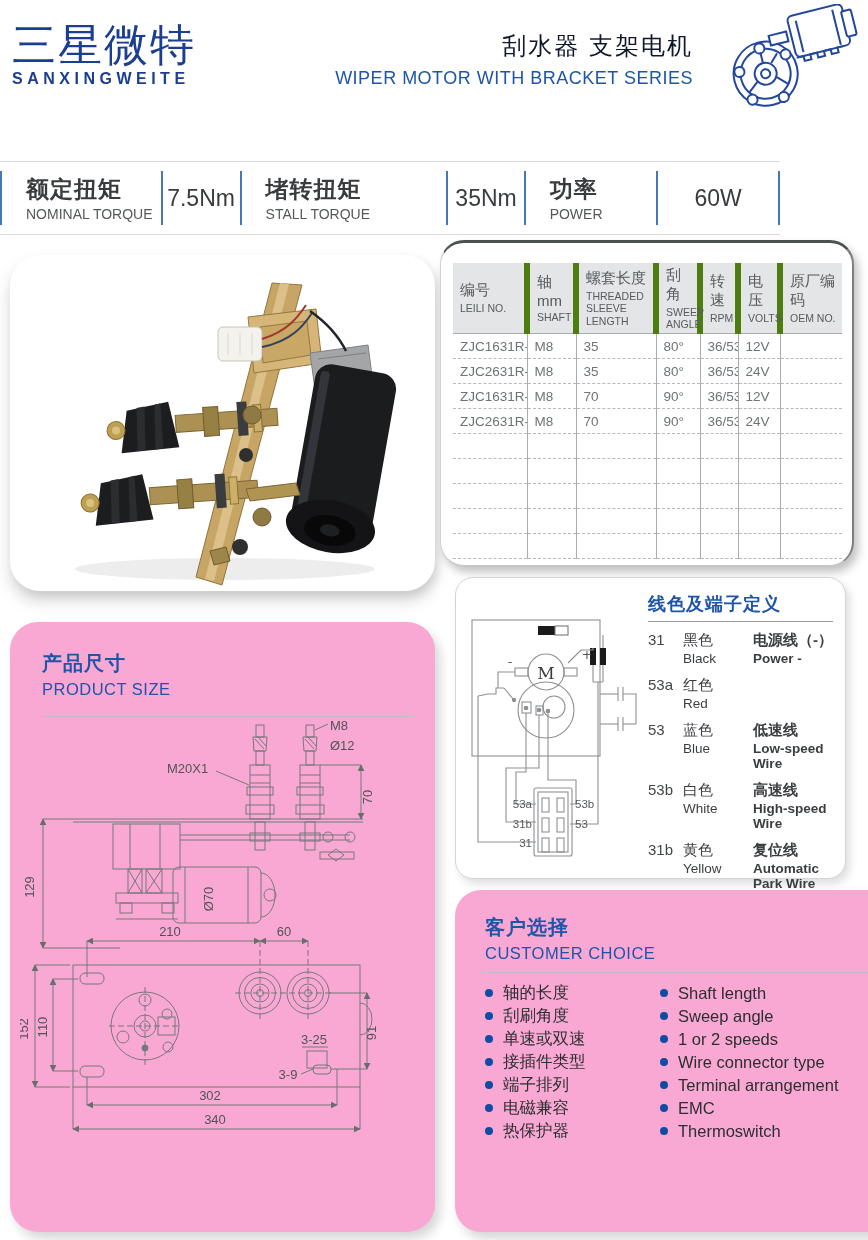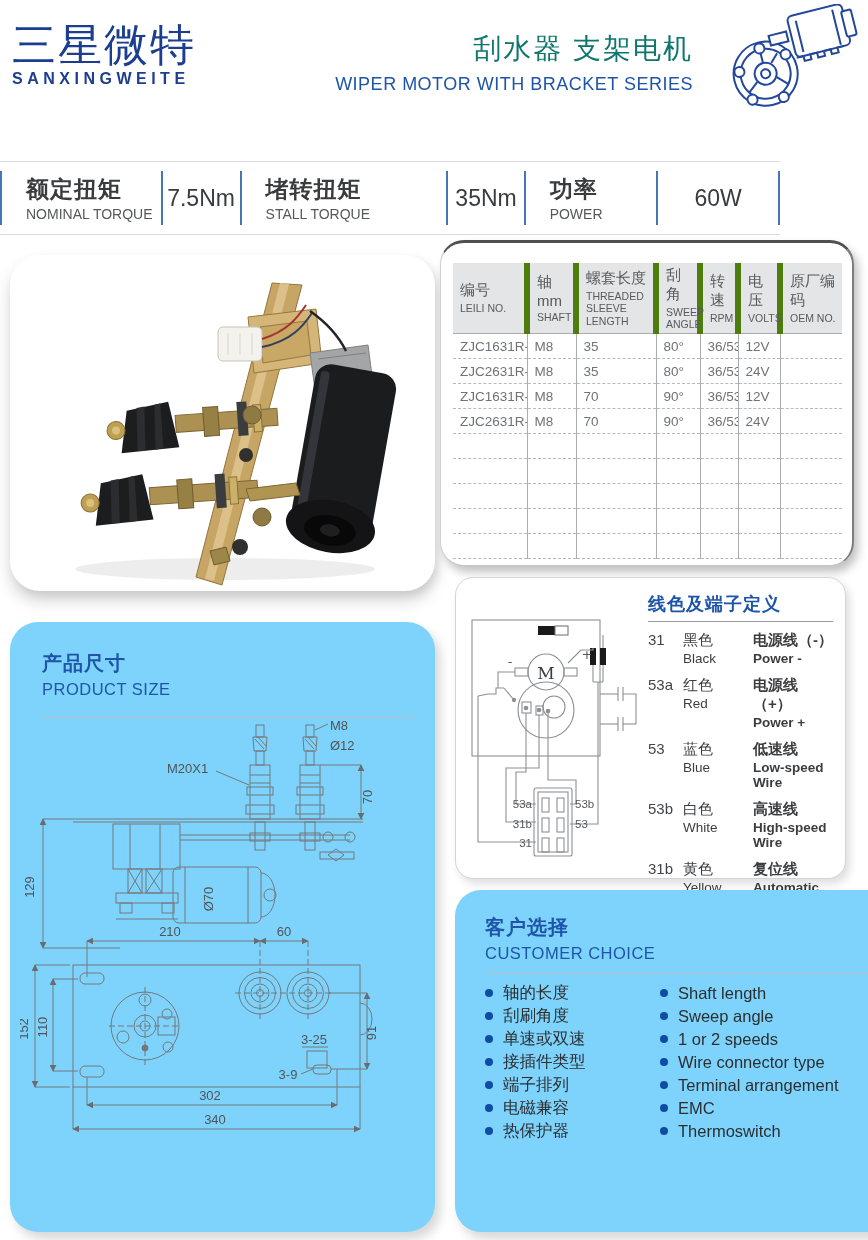--- a/index.html
+++ b/index.html
@@ -5,21 +5,21 @@
   html,body{margin:0;padding:0;background:#fff;}
   #page{position:relative;width:868px;height:1240px;background:#ffffff;overflow:hidden;
         font-family:"Liberation Sans","DejaVu Sans",sans-serif;color:#3a3d3f;}
   .abs{position:absolute;}
 
   
   #logo{left:12px;top:22px;}
   #logo .cn{font-size:44px;font-weight:normal;color:#1c3e90;letter-spacing:2px;line-height:1.05;}
   #logo .en{font-size:16px;font-weight:600;color:#1c3e90;letter-spacing:4.5px;margin-top:2px;}
   #title-block{right:175px;top:30px;text-align:right;}
-  #title-block .cn{font-size:28px;font-weight:500;color:#0f766e;letter-spacing:2px;}
+  #title-block .cn{font-size:24px;font-weight:500;color:#0f172a;letter-spacing:2px;}
   #title-block .en{font-size:18px;color:#1e55a8;margin-top:6px;letter-spacing:.5px;}
   #motor-art{left:712px;top:4px;width:152px;height:104px;}
 
   
   #spec-bar{left:0;top:161px;width:780px;height:72px;border-top:1px solid #d8dadb;
             border-bottom:1px solid #d8dadb;display:flex;align-items:center;}
   .spec-div{width:2px;height:54px;background:#4577b8;flex:0 0 auto;}
   .spec-label{padding-left:24px;}
   .spec-label .cn{font-size:23px;font-weight:bold;color:#393c3e;letter-spacing:1px;}
   .spec-label .en{font-size:14px;color:#55585a;margin-top:1px;}
@@ -52,21 +52,21 @@
   #wire-defs{position:absolute;left:192px;top:14px;right:12px;}
   #wire-defs .wd-title{font-size:18px;font-weight:bold;color:#1e55a8;letter-spacing:1px;}
   #wire-defs hr{border:none;border-top:1px solid #989b9d;margin:5px 0 9px 0;}
   .wire-entry{display:grid;grid-template-columns:35px 70px 1fr;margin-bottom:10px;}
   .wire-entry .we-code{font-size:15px;color:#44474a;}
   .wire-entry .cn{font-size:15px;color:#3b3e41;}
   .wire-entry .en{font-size:13.5px;color:#3b3e41;margin-top:1px;}
   .wire-entry .we-func .cn,.wire-entry .we-func .en{font-weight:bold;}
 
   
-  .gray-card{background:#7dd3fc;border-radius:28px;box-shadow:5px 7px 11px rgba(0,0,0,.16);text-decoration:underline;}
+  .gray-card{background:#f9a8d4;border-radius:28px;box-shadow:5px 7px 11px rgba(0,0,0,.16);text-decoration:underline;}
   #size-card{left:10px;top:622px;width:425px;height:610px;}
   #size-card .card-title{position:absolute;left:32px;top:28px;}
   .card-title .cn{font-size:20px;font-weight:bold;color:#1e55a8;letter-spacing:1px;}
   .card-title .en{font-size:16.5px;color:#1e55a8;margin-top:3px;letter-spacing:.5px;}
   #size-card hr{position:absolute;left:32px;right:22px;top:86px;border:none;border-top:1.5px solid #bdbfc1;}
   #size-drawing{position:absolute;left:10px;top:95px;width:400px;height:435px;}
 
   #choice-card{left:455px;top:890px;width:449px;height:342px;border-radius:26px;}
   #choice-card .card-title{position:absolute;left:30px;top:24px;}
   #choice-card hr{position:absolute;left:30px;right:16px;top:74px;border:none;border-top:1.5px solid #bdbfc1;}
@@ -411,24 +411,20 @@
             <div class="cn">电源线（-）</div>
             <div class="en">Power -</div>
           </div>
       </div>
       <div class="wire-entry">
         <div class="we-code">53a</div>
         <div class="we-color">
             <div class="cn">红色</div>
             <div class="en">Red</div>
           </div>
-        <div class="we-func">
-            <div class="cn">电源线（+）</div>
-            <div class="en">Power +</div>
-          </div>
       </div>
       <div class="wire-entry">
         <div class="we-code">53</div>
         <div class="we-color">
             <div class="cn">蓝色</div>
             <div class="en">Blue</div>
           </div>
         <div class="we-func">
             <div class="cn">低速线</div>
             <div class="en">Low-speed Wire</div>

